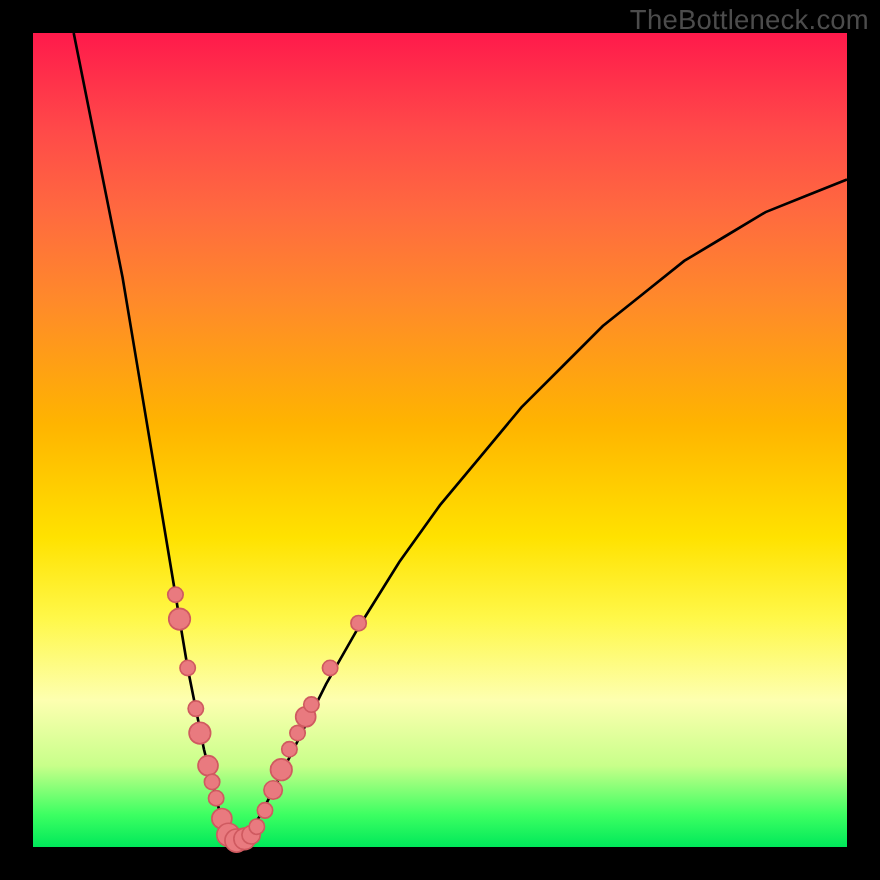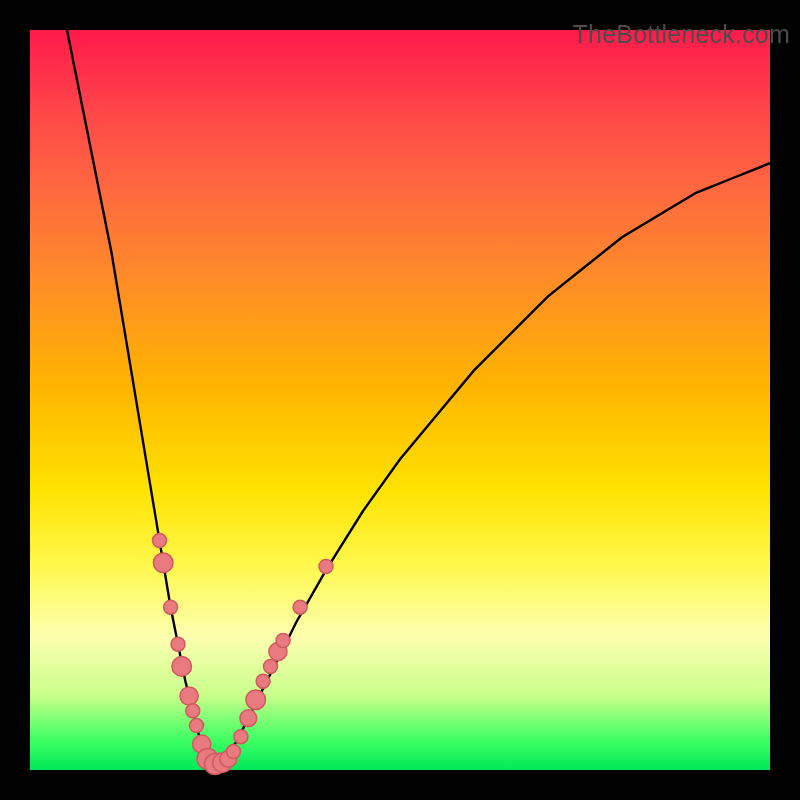--- a/index.html
+++ b/index.html
@@ -39,21 +39,20 @@
   }
   .watermark {
     position: absolute;
     top: 4px;
     right: 10px;
     color: #4c4c4c;
     font-size: 25px;
     font-weight: 400;
     letter-spacing: 0.2px;
     user-select: none;
-    margin-top: 16px;
   }
   svg.curve {
     position: absolute;
     left: 0;
     top: 0;
     width: 740px;
     height: 740px;
     overflow: visible;
   }
   .dot {

